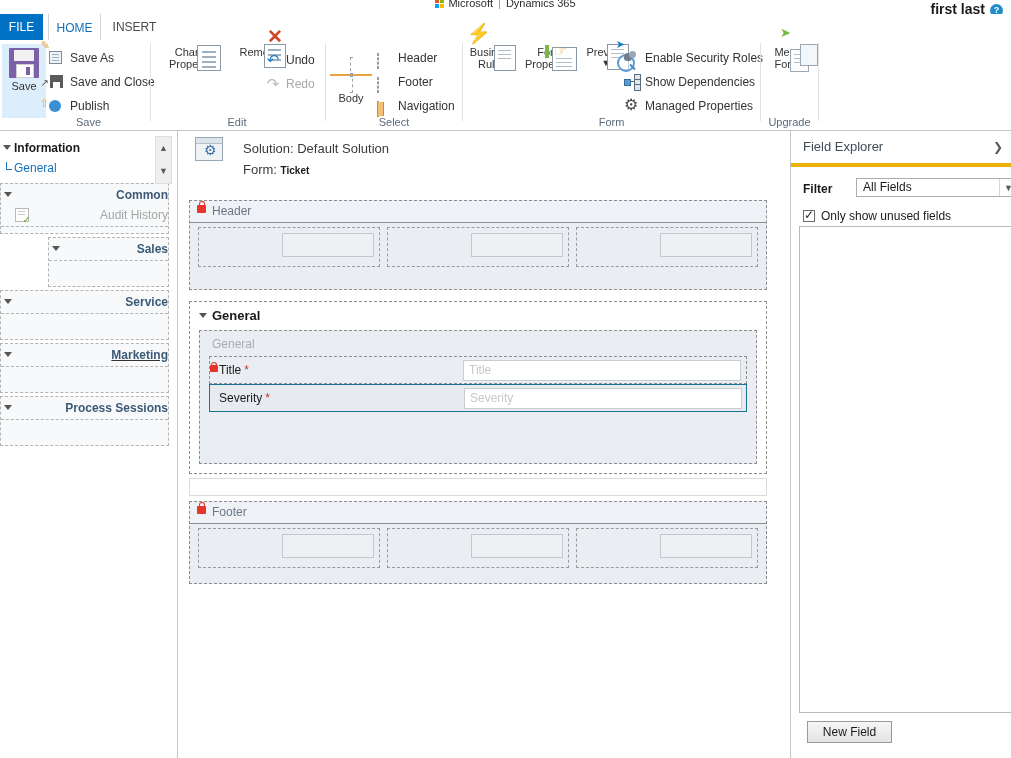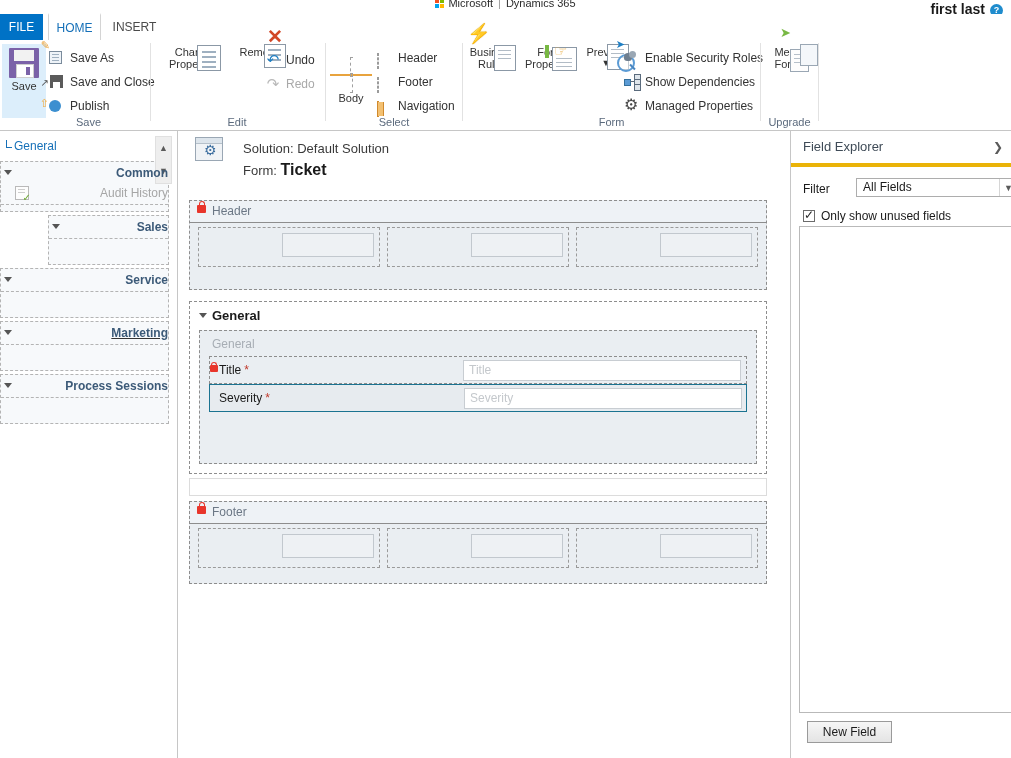--- a/index.html
+++ b/index.html
@@ -166,21 +166,21 @@
 
   
   .canvas{position:absolute;left:178px;top:131px;right:221px;bottom:0;background:#fff;overflow:hidden;}
   .solhdr{position:relative;height:65px;padding:8px 0 0 0;}
   .sol-ico{position:absolute;left:17px;top:6px;width:28px;height:24px;
     background:#f0f3f6;border:1px solid #9aa7b4;box-sizing:border-box;}
   .sol-ico .bar{position:absolute;left:0;right:0;top:0;height:5px;background:#dde5ec;border-bottom:1px solid #b5c0ca;}
   .sol-ico .g{position:absolute;left:8px;top:5px;font-size:14px;color:#3c6e9f;line-height:15px;}
   .sol-line1{margin-left:65px;font-size:13px;color:#3a3a3a;line-height:20px;}
   .sol-line2{margin-left:65px;font-size:13px;color:#3a3a3a;line-height:22px;}
-  .sol-line2 b{font-size:16px;color:#1a1a1a;}
+  .sol-line2 b{font-size:10px;color:#1a1a1a;}
 
   .fbody{position:absolute;left:0;right:0;top:65px;bottom:0;background:#fff;}
   .sect{position:absolute;left:11px;right:23px;border:1px dashed #8d8d8d;background:#eaeef2;box-sizing:border-box;}
   .sect-title{position:relative;height:21px;line-height:21px;font-size:12px;color:#6b7785;
     padding-left:22px;background:#eef2f6;border-bottom:1px solid #8d8d8d;}
   .lock{position:absolute;left:7px;top:4px;width:9px;height:8px;background:#e8352b;border-radius:1px;}
   .lock::before{content:"";position:absolute;left:1.5px;top:-4px;width:6px;height:5px;
     border:1.5px solid #e8352b;border-bottom:0;border-radius:3px 3px 0 0;box-sizing:border-box;}
 
   .cols{position:absolute;left:8px;right:8px;top:26px;height:40px;display:flex;}
@@ -212,21 +212,21 @@
 
   .gapbox{position:absolute;left:11px;right:23px;background:#fff;border:1px solid #dcdcdc;box-sizing:border-box;}
 
   
   .fe{position:absolute;right:0;top:131px;width:221px;bottom:0;background:#fff;
     border-left:1px solid #c6c6c6;box-sizing:border-box;}
   .fe-hdr{position:relative;height:32px;line-height:32px;padding-left:12px;
     font-size:13px;color:#3f4b57;border-bottom:4px solid #eab308;}
   .fe-chev{position:absolute;right:8px;top:0;font-size:12px;color:#5a5a5a;cursor:pointer;}
   .fe-filter{position:relative;height:26px;margin-top:11px;padding-left:12px;}
-  .fe-filter .lab{font-size:12px;font-weight:normal;color:#1a1a1a;line-height:22px;float:left;}
+  .fe-filter .lab{font-size:12px;font-weight:bold;color:#1a1a1a;line-height:22px;float:left;}
   .ddl{position:absolute;left:65px;top:0;right:-7px;height:19px;background:#fff;
     border:1px solid #adadad;box-sizing:border-box;font-size:12px;color:#1a1a1a;
     padding:1px 0 0 6px;cursor:pointer;}
   .ddl .arw{position:absolute;right:0;top:0;width:17px;height:17px;
     border-left:1px solid #d6d6d6;background:#fff;text-align:center;
     font-size:9px;color:#5a5a5a;line-height:18px;}
   .fe-chk{position:relative;padding-left:12px;margin-top:5px;font-size:12px;color:#1a1a1a;cursor:pointer;}
   .cbx{display:inline-block;width:12px;height:12px;border:1px solid #6b6b6b;background:#fff;
     vertical-align:-2px;margin-right:6px;position:relative;box-sizing:border-box;}
   .cbx::after{content:"\2713";position:absolute;left:0px;top:-3px;font-size:12px;color:#2a2a2a;}
@@ -379,20 +379,24 @@
     <div class="rsep" style="left:818px;"></div>
   </div>
 
   <div class="leftnav">
     <div class="nav-scroll">
       <span>▲</span>
       <span>▼</span>
     </div>
 
     <div class="nav-sec" style="margin:6px 0 0 0;">
+      <div class="nav-hdr info">
+        <span class="tri"></span>
+        <span>Information</span>
+      </div>
       <div class="nav-item">
         <span class="elbow"></span>
         <span>General</span>
       </div>
     </div>
 
     <div class="dashbox" style="margin-top:4px;">
       <div class="nav-hdr">
         <span class="tri"></span>
         <span>Common</span>

